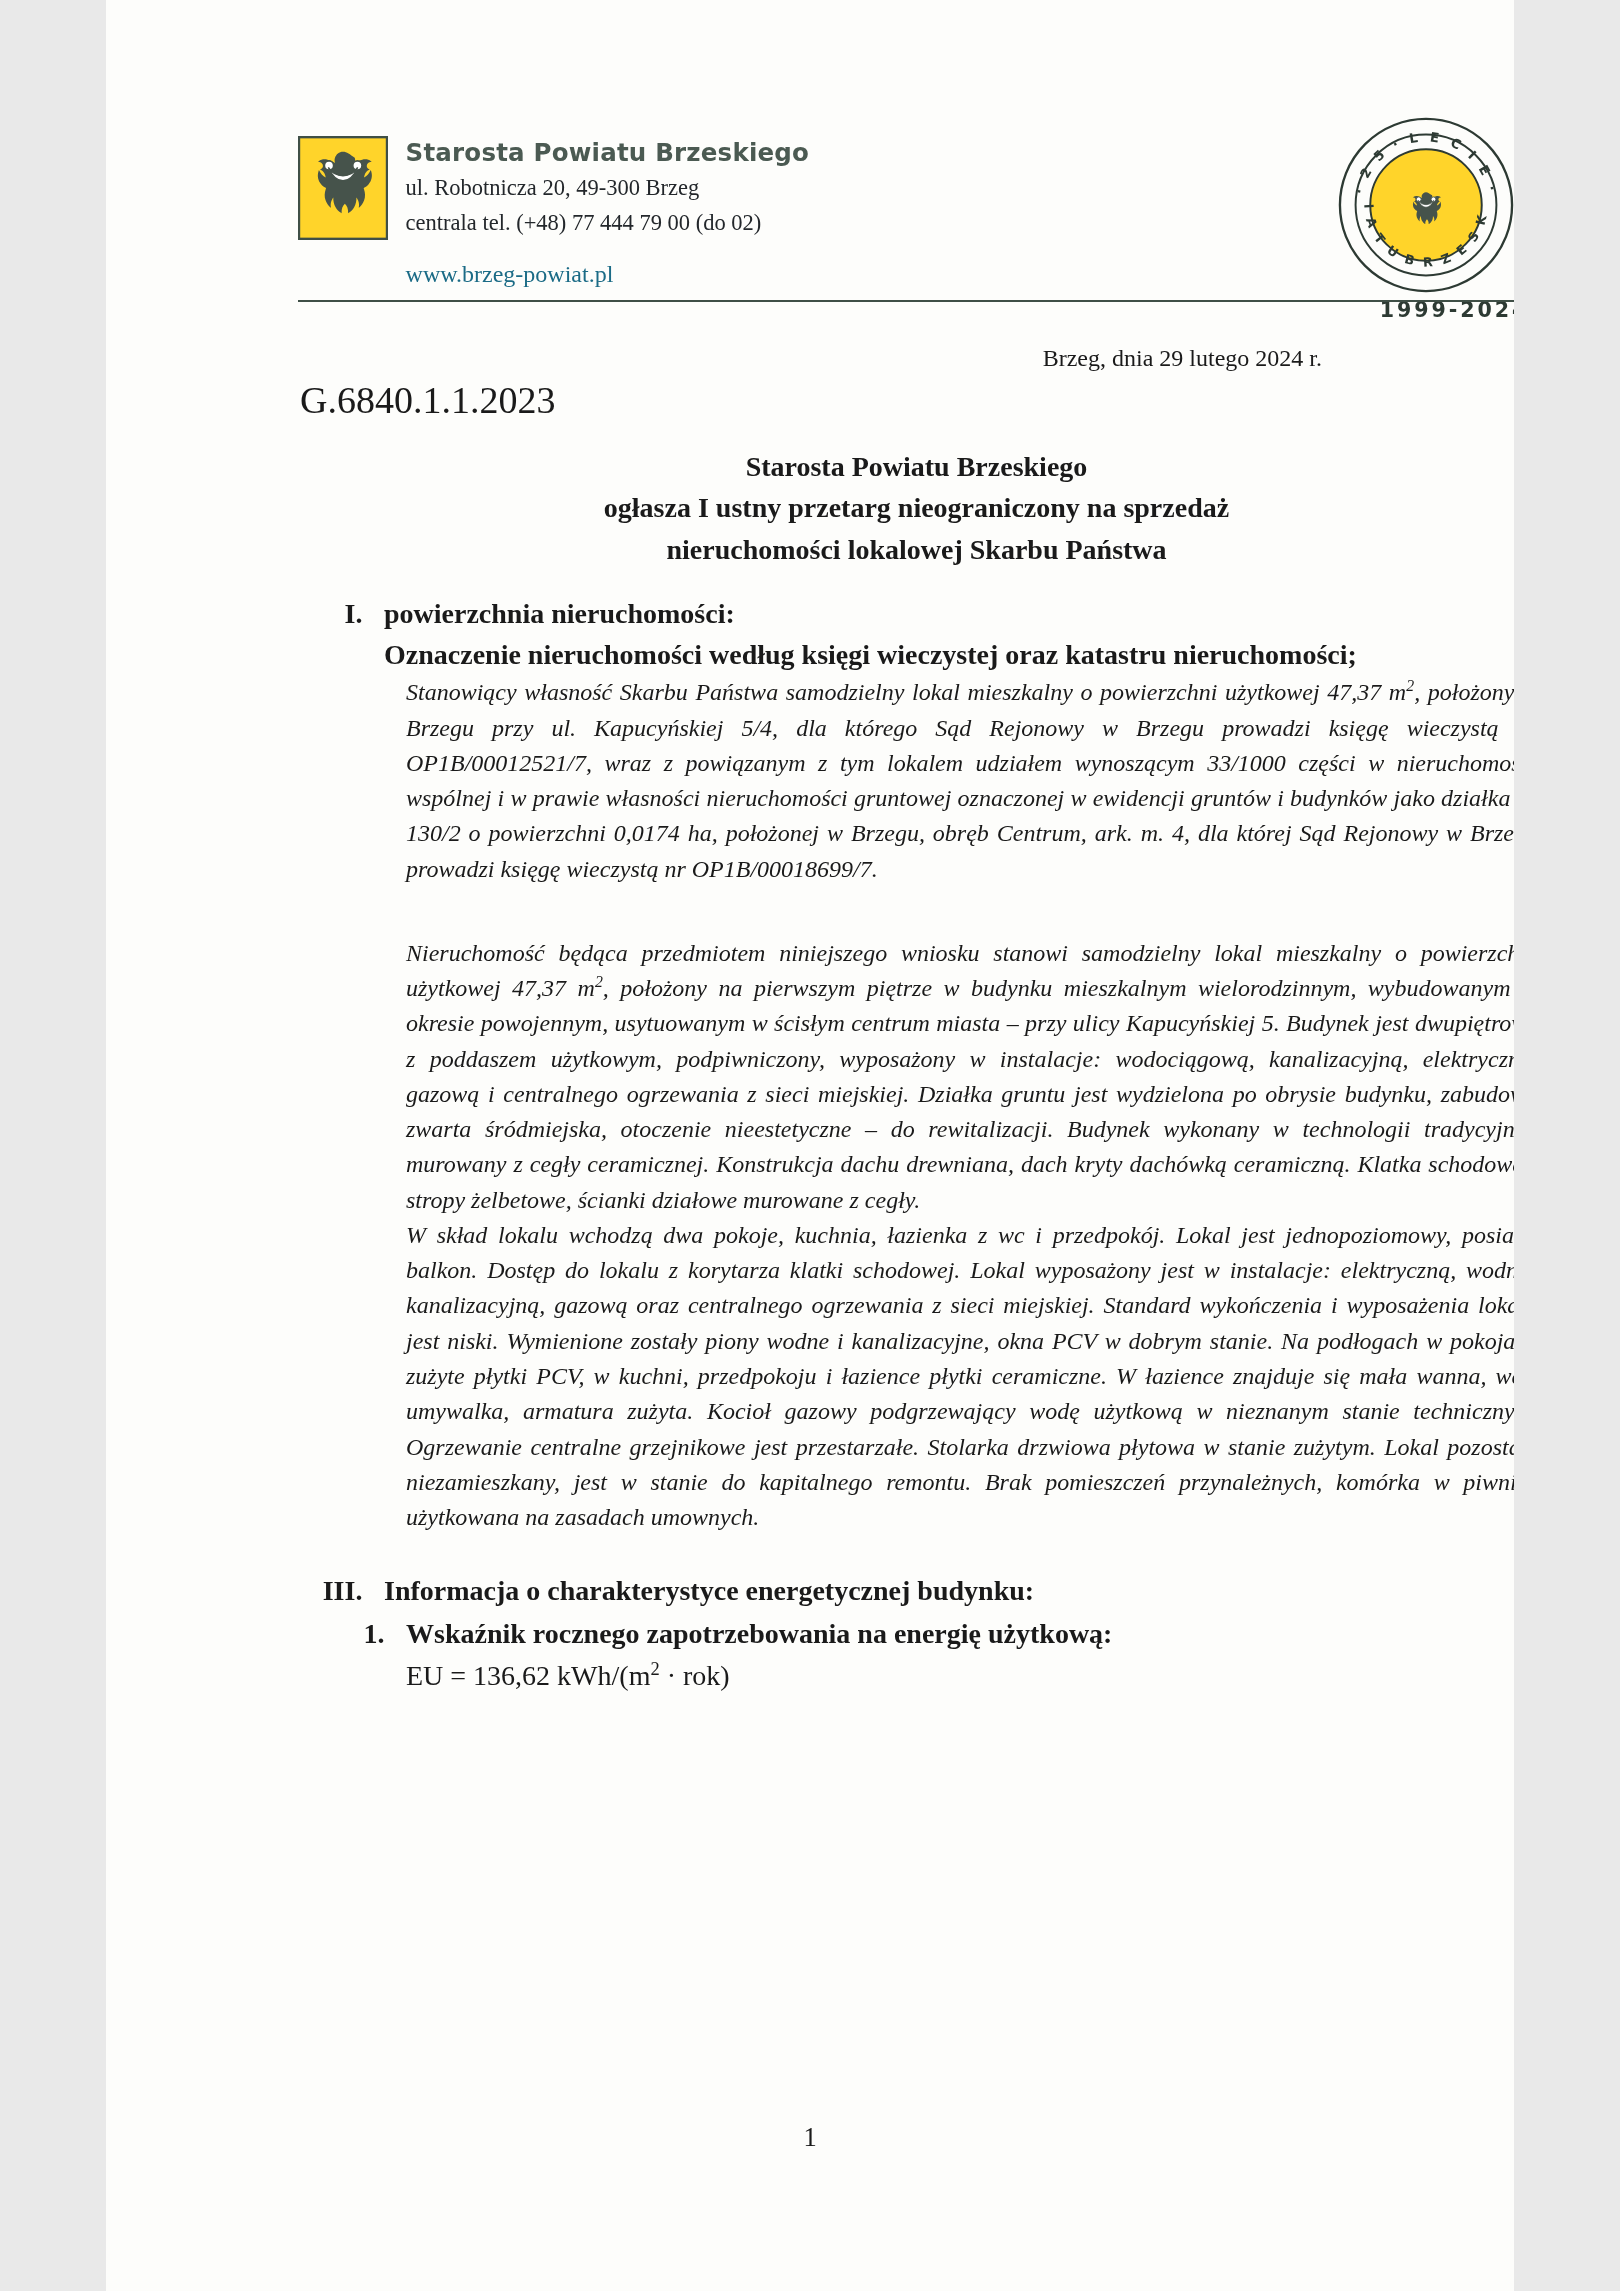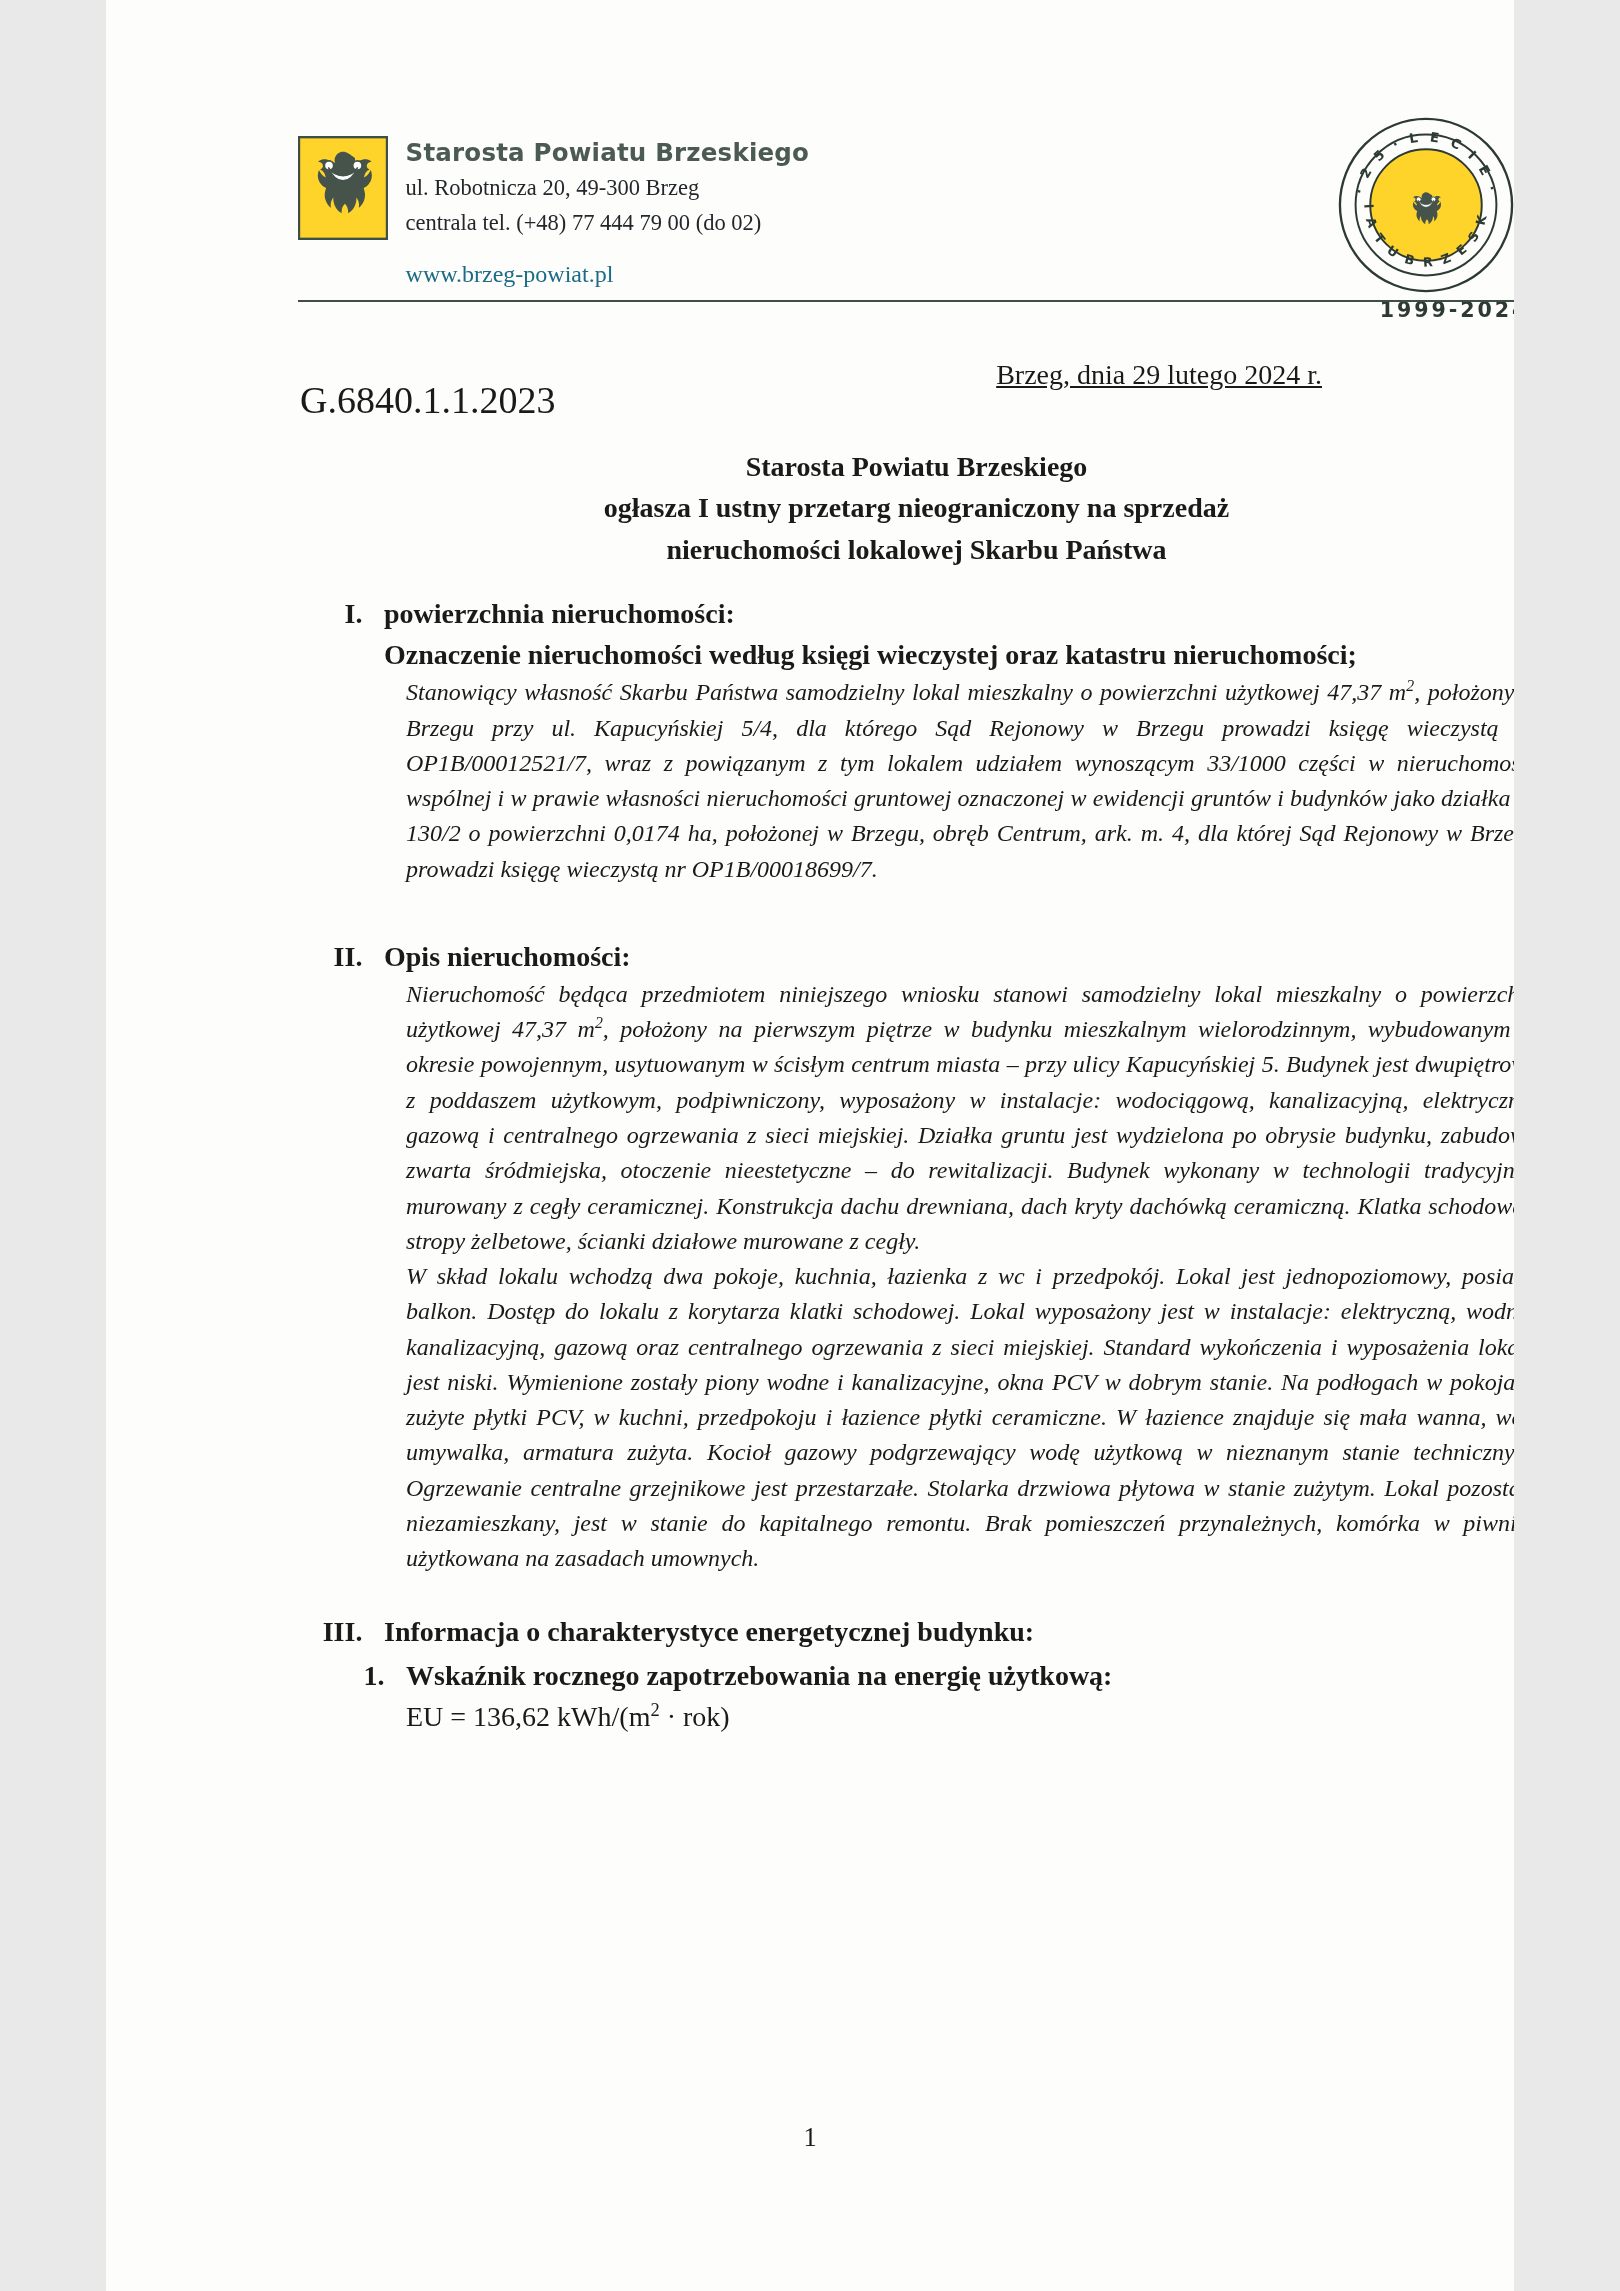--- a/index.html
+++ b/index.html
@@ -91,24 +91,23 @@
     top: 300px;
     width: 1237px;
     height: 0;
     border-top: 2.9px solid #3f4f46;
   }
 
   
   .date-line {
     position: absolute;
     right: 192px;
-    top: 359px;
-    font-size: 28px;
-    white-space: nowrap;
-    text-decoration: underline;
+    top: 345px;
+    font-size: 24px;
+    white-space: nowrap;
   }
   .ref-no {
     position: absolute;
     left: 194px;
     top: 378px;
     font-size: 38px;
     white-space: nowrap;
   }
 
   
@@ -266,24 +265,20 @@
         </div>
       </div>
       <div class="sec-body">
         <p><span>Stanowiący własność Skarbu Państwa samodzielny lokal mieszkalny o powierzchni użytkowej 47,37 m</span><sup>2</sup><span>, położony w Brzegu przy ul. Kapucyńskiej 5/4, dla którego Sąd Rejonowy w Brzegu prowadzi księgę wieczystą nr OP1B/00012521/7, wraz z powiązanym z tym lokalem udziałem wynoszącym 33/1000 części w nieruchomości wspólnej i w prawie własności nieruchomości gruntowej oznaczonej w ewidencji gruntów i budynków jako działka nr 130/2 o powierzchni 0,0174 ha, położonej w Brzegu, obręb Centrum, ark. m. 4, dla której Sąd Rejonowy w Brzegu prowadzi księgę wieczystą nr OP1B/00018699/7.</span></p>
       </div>
     </div>
 
     <div class="gap-md"></div>
 
     <div class="section">
-      <div class="sec-head">
-        <div class="sec-num">II.</div>
-        <div class="sec-title">Opis nieruchomości:</div>
-      </div>
       <div class="sec-body">
         <p><span>Nieruchomość będąca przedmiotem niniejszego wniosku stanowi samodzielny lokal mieszkalny o powierzchni użytkowej 47,37 m</span><sup>2</sup><span>, położony na pierwszym piętrze w budynku mieszkalnym wielorodzinnym, wybudowanym w okresie powojennym, usytuowanym w ścisłym centrum miasta – przy ulicy Kapucyńskiej 5. Budynek jest dwupiętrowy z poddaszem użytkowym, podpiwniczony, wyposażony w instalacje: wodociągową, kanalizacyjną, elektryczną, gazową i centralnego ogrzewania z sieci miejskiej. Działka gruntu jest wydzielona po obrysie budynku, zabudowa zwarta śródmiejska, otoczenie nieestetyczne – do rewitalizacji. Budynek wykonany w technologii tradycyjnej, murowany z cegły ceramicznej. Konstrukcja dachu drewniana, dach kryty dachówką ceramiczną. Klatka schodowa i stropy żelbetowe, ścianki działowe murowane z cegły.</span></p>
         <p>W skład lokalu wchodzą dwa pokoje, kuchnia, łazienka z wc i przedpokój. Lokal jest jednopoziomowy, posiada balkon. Dostęp do lokalu z korytarza klatki schodowej. Lokal wyposażony jest w instalacje: elektryczną, wodno-kanalizacyjną, gazową oraz centralnego ogrzewania z sieci miejskiej. Standard wykończenia i wyposażenia lokalu jest niski. Wymienione zostały piony wodne i kanalizacyjne, okna PCV w dobrym stanie. Na podłogach w pokojach zużyte płytki PCV, w kuchni, przedpokoju i łazience płytki ceramiczne. W łazience znajduje się mała wanna, wc i umywalka, armatura zużyta. Kocioł gazowy podgrzewający wodę użytkową w nieznanym stanie technicznym. Ogrzewanie centralne grzejnikowe jest przestarzałe. Stolarka drzwiowa płytowa w stanie zużytym. Lokal pozostaje niezamieszkany, jest w stanie do kapitalnego remontu. Brak pomieszczeń przynależnych, komórka w piwnicy użytkowana na zasadach umownych.</p>
       </div>
     </div>
 
     <div class="gap-sm"></div>
 
     <div class="section">
       <div class="sec-head">

